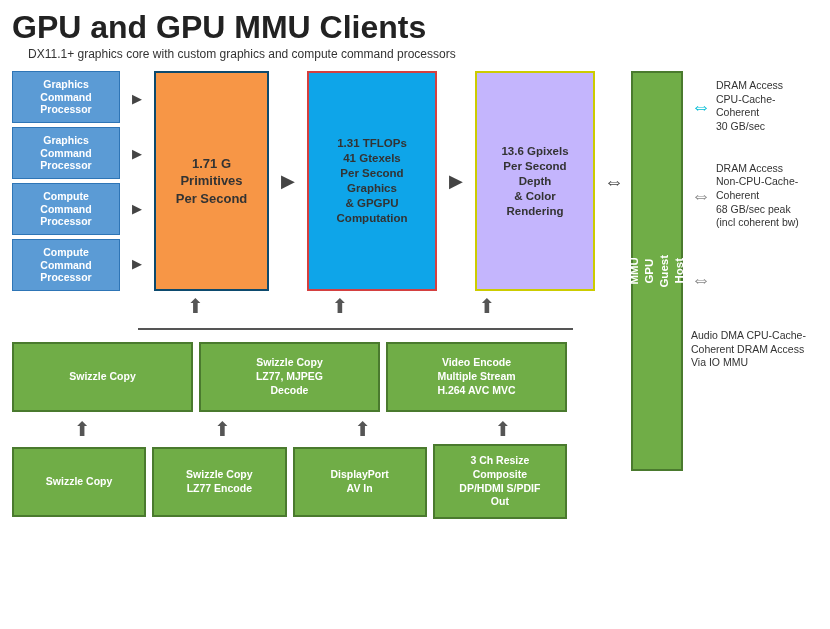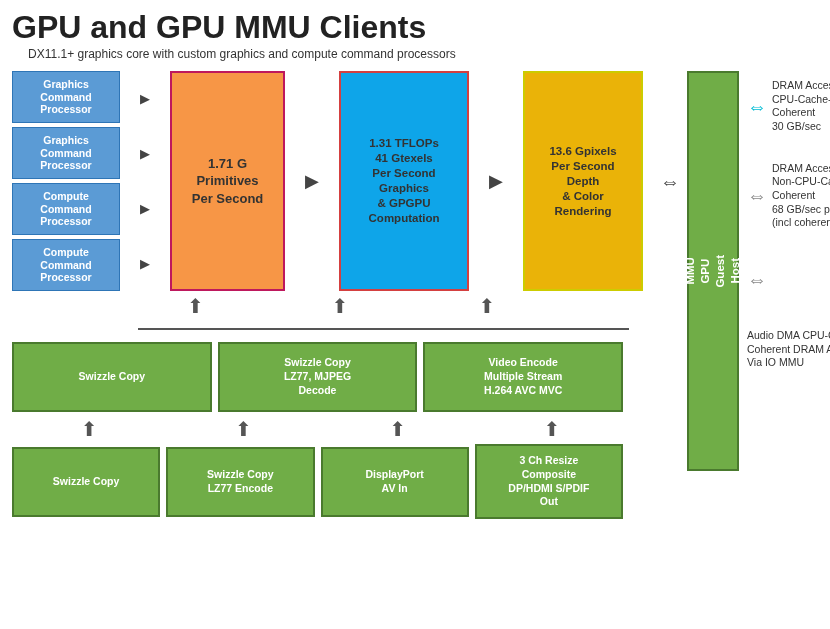--- a/index.html
+++ b/index.html
@@ -36,21 +36,21 @@
     }
     .main-col {
       flex: 1;
       display: flex;
       flex-direction: column;
     }
     .row1 {
       display: flex;
       flex-direction: row;
       align-items: center;
-      gap: 16px;
+      gap: 8px;
       height: 220px;
       margin-bottom: 0;
     }
     .procs {
       display: flex;
       flex-direction: column;
       gap: 4px;
       width: 108px;
       height: 220px;
       justify-content: space-around;
@@ -76,21 +76,21 @@
       flex-direction: column;
       justify-content: space-around;
       align-items: center;
     }
     .sarr {
       font-size: 13px;
       color: #444;
     }
     .b-orange {
       background: #f79646;
-      border: 2px solid #be185d;
+      border: 2px solid #0c4a6e;
       width: 115px;
       height: 220px;
       display: flex;
       align-items: center;
       justify-content: center;
       text-align: center;
       font-size: 13px;
       font-weight: bold;
       color: #333;
       padding: 6px;
@@ -105,21 +105,21 @@
       align-items: center;
       justify-content: center;
       text-align: center;
       font-size: 11.5px;
       font-weight: bold;
       color: #333;
       padding: 6px;
       line-height: 1.3;
     }
     .b-yellow {
-      background: #eab308;
+      background: #c4b5fd;
       border: 2px solid #cccc00;
       width: 120px;
       height: 220px;
       display: flex;
       align-items: center;
       justify-content: center;
       text-align: center;
       font-size: 11.5px;
       font-weight: bold;
       color: #333;

